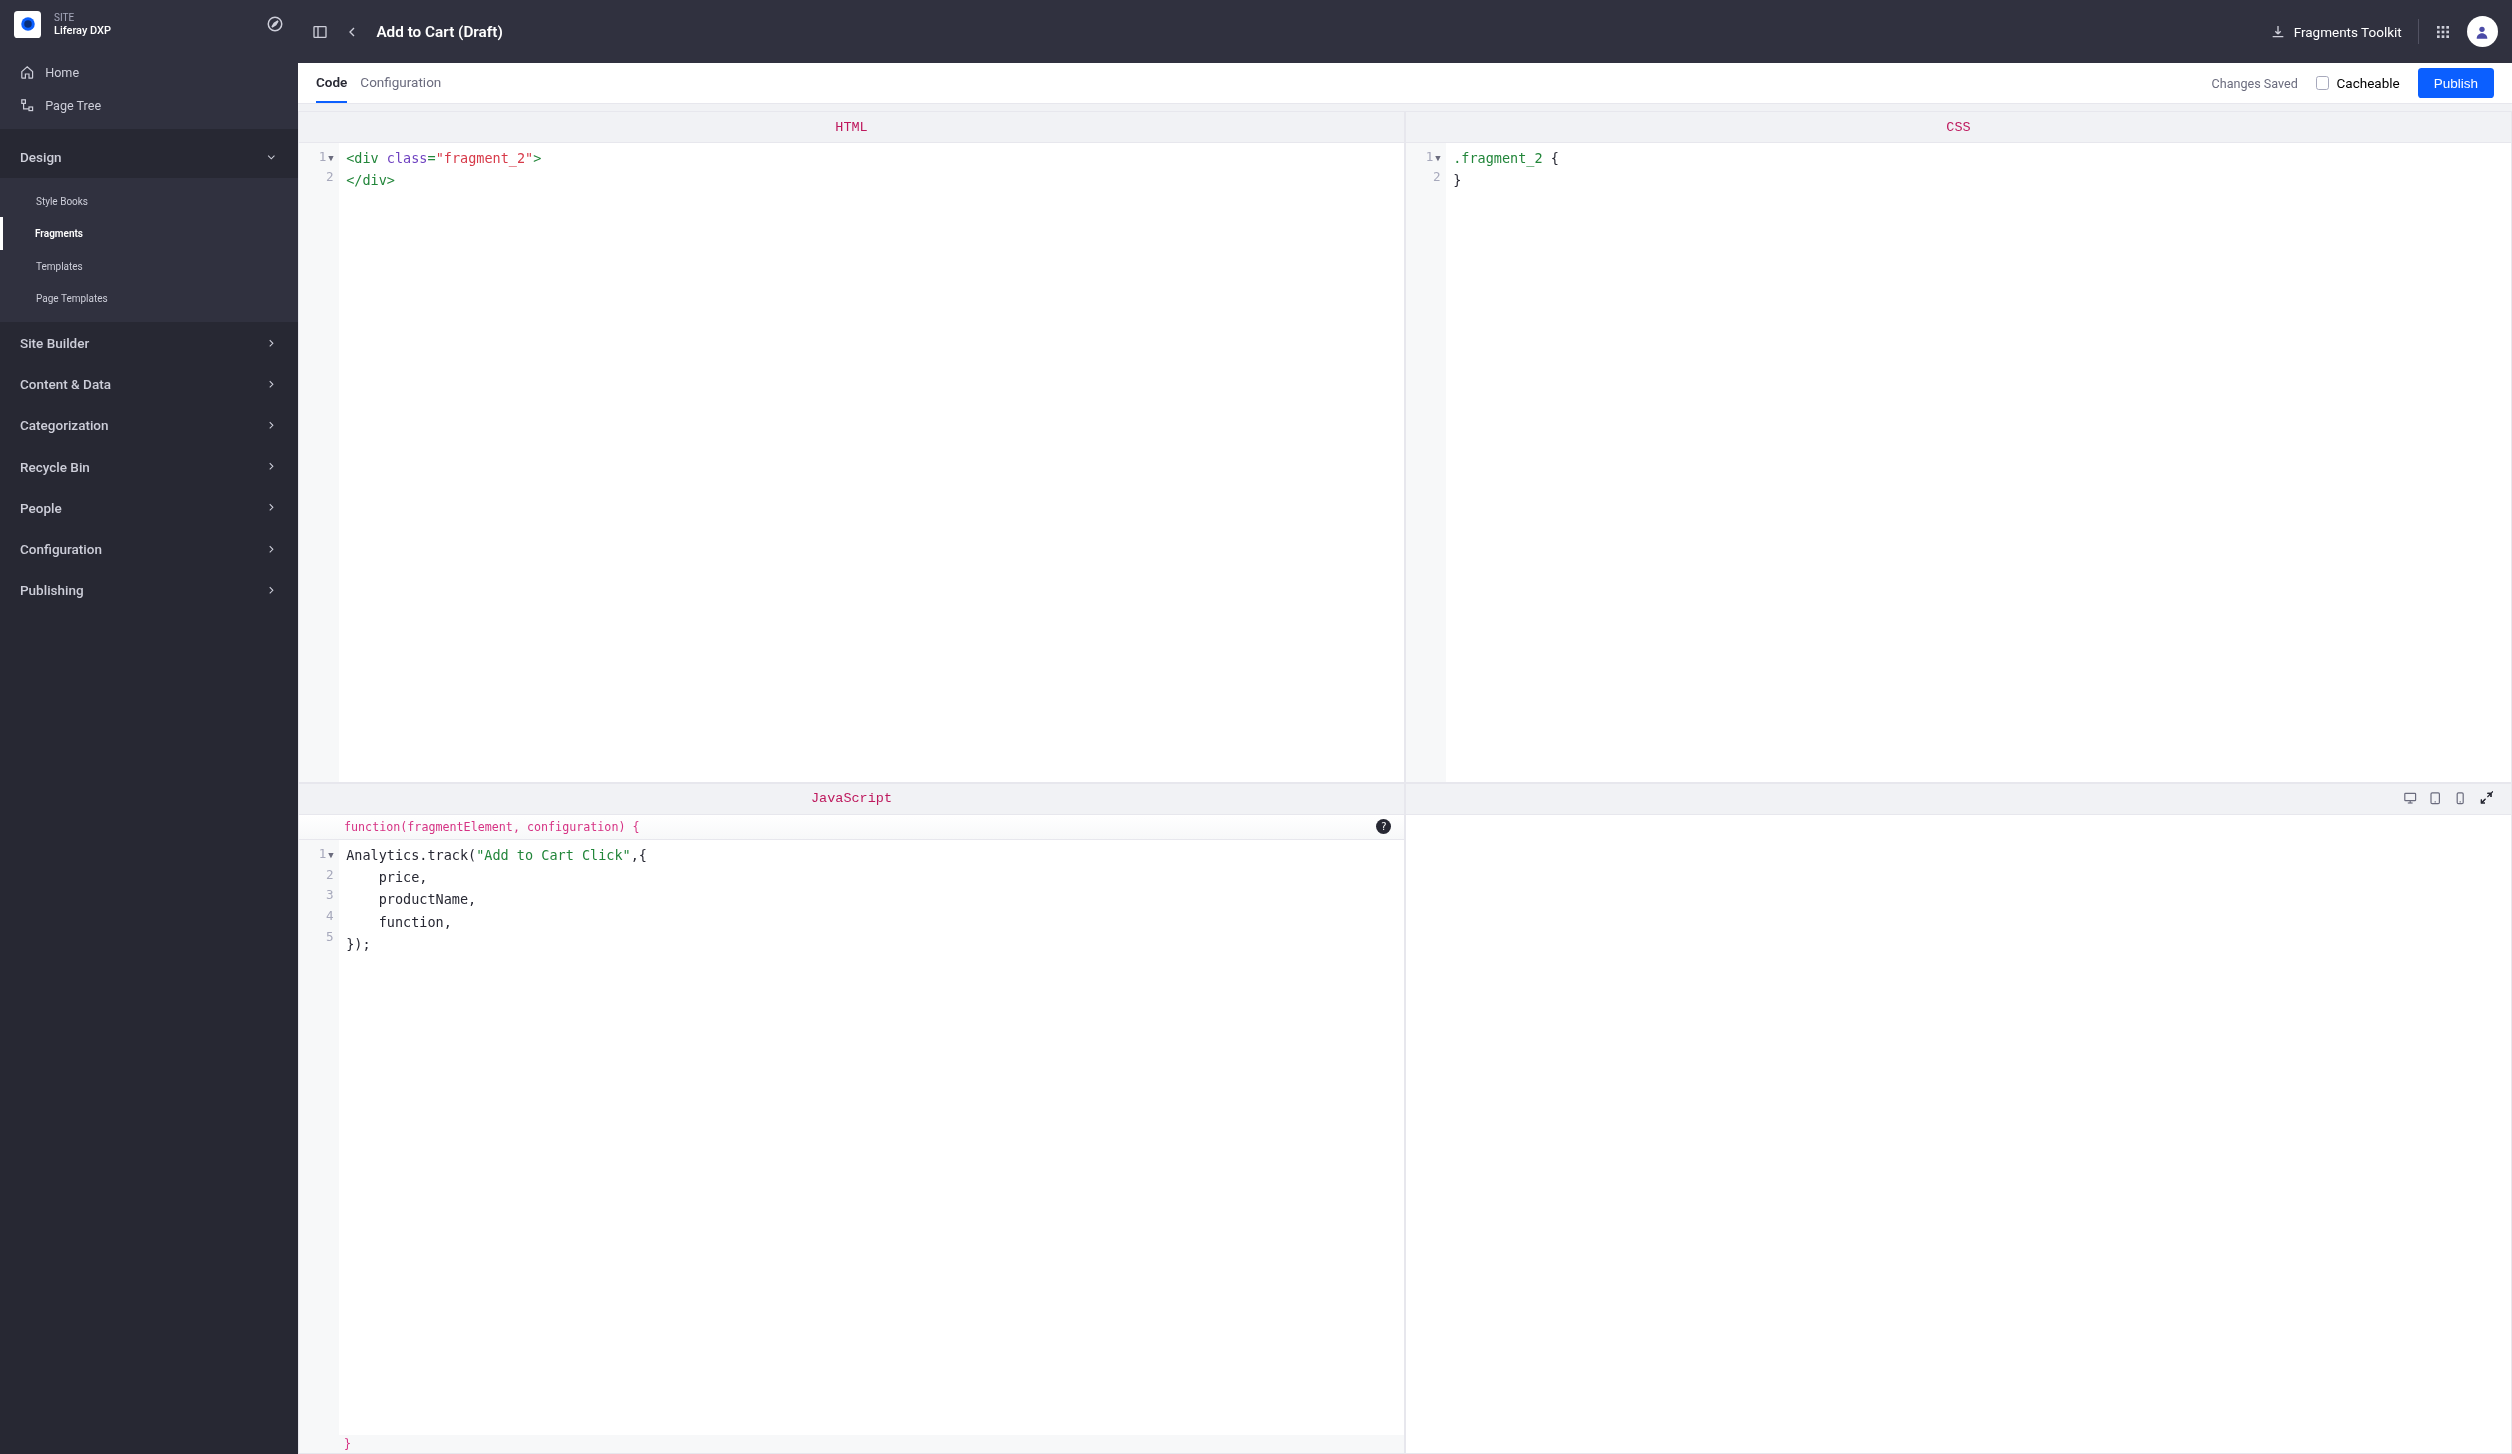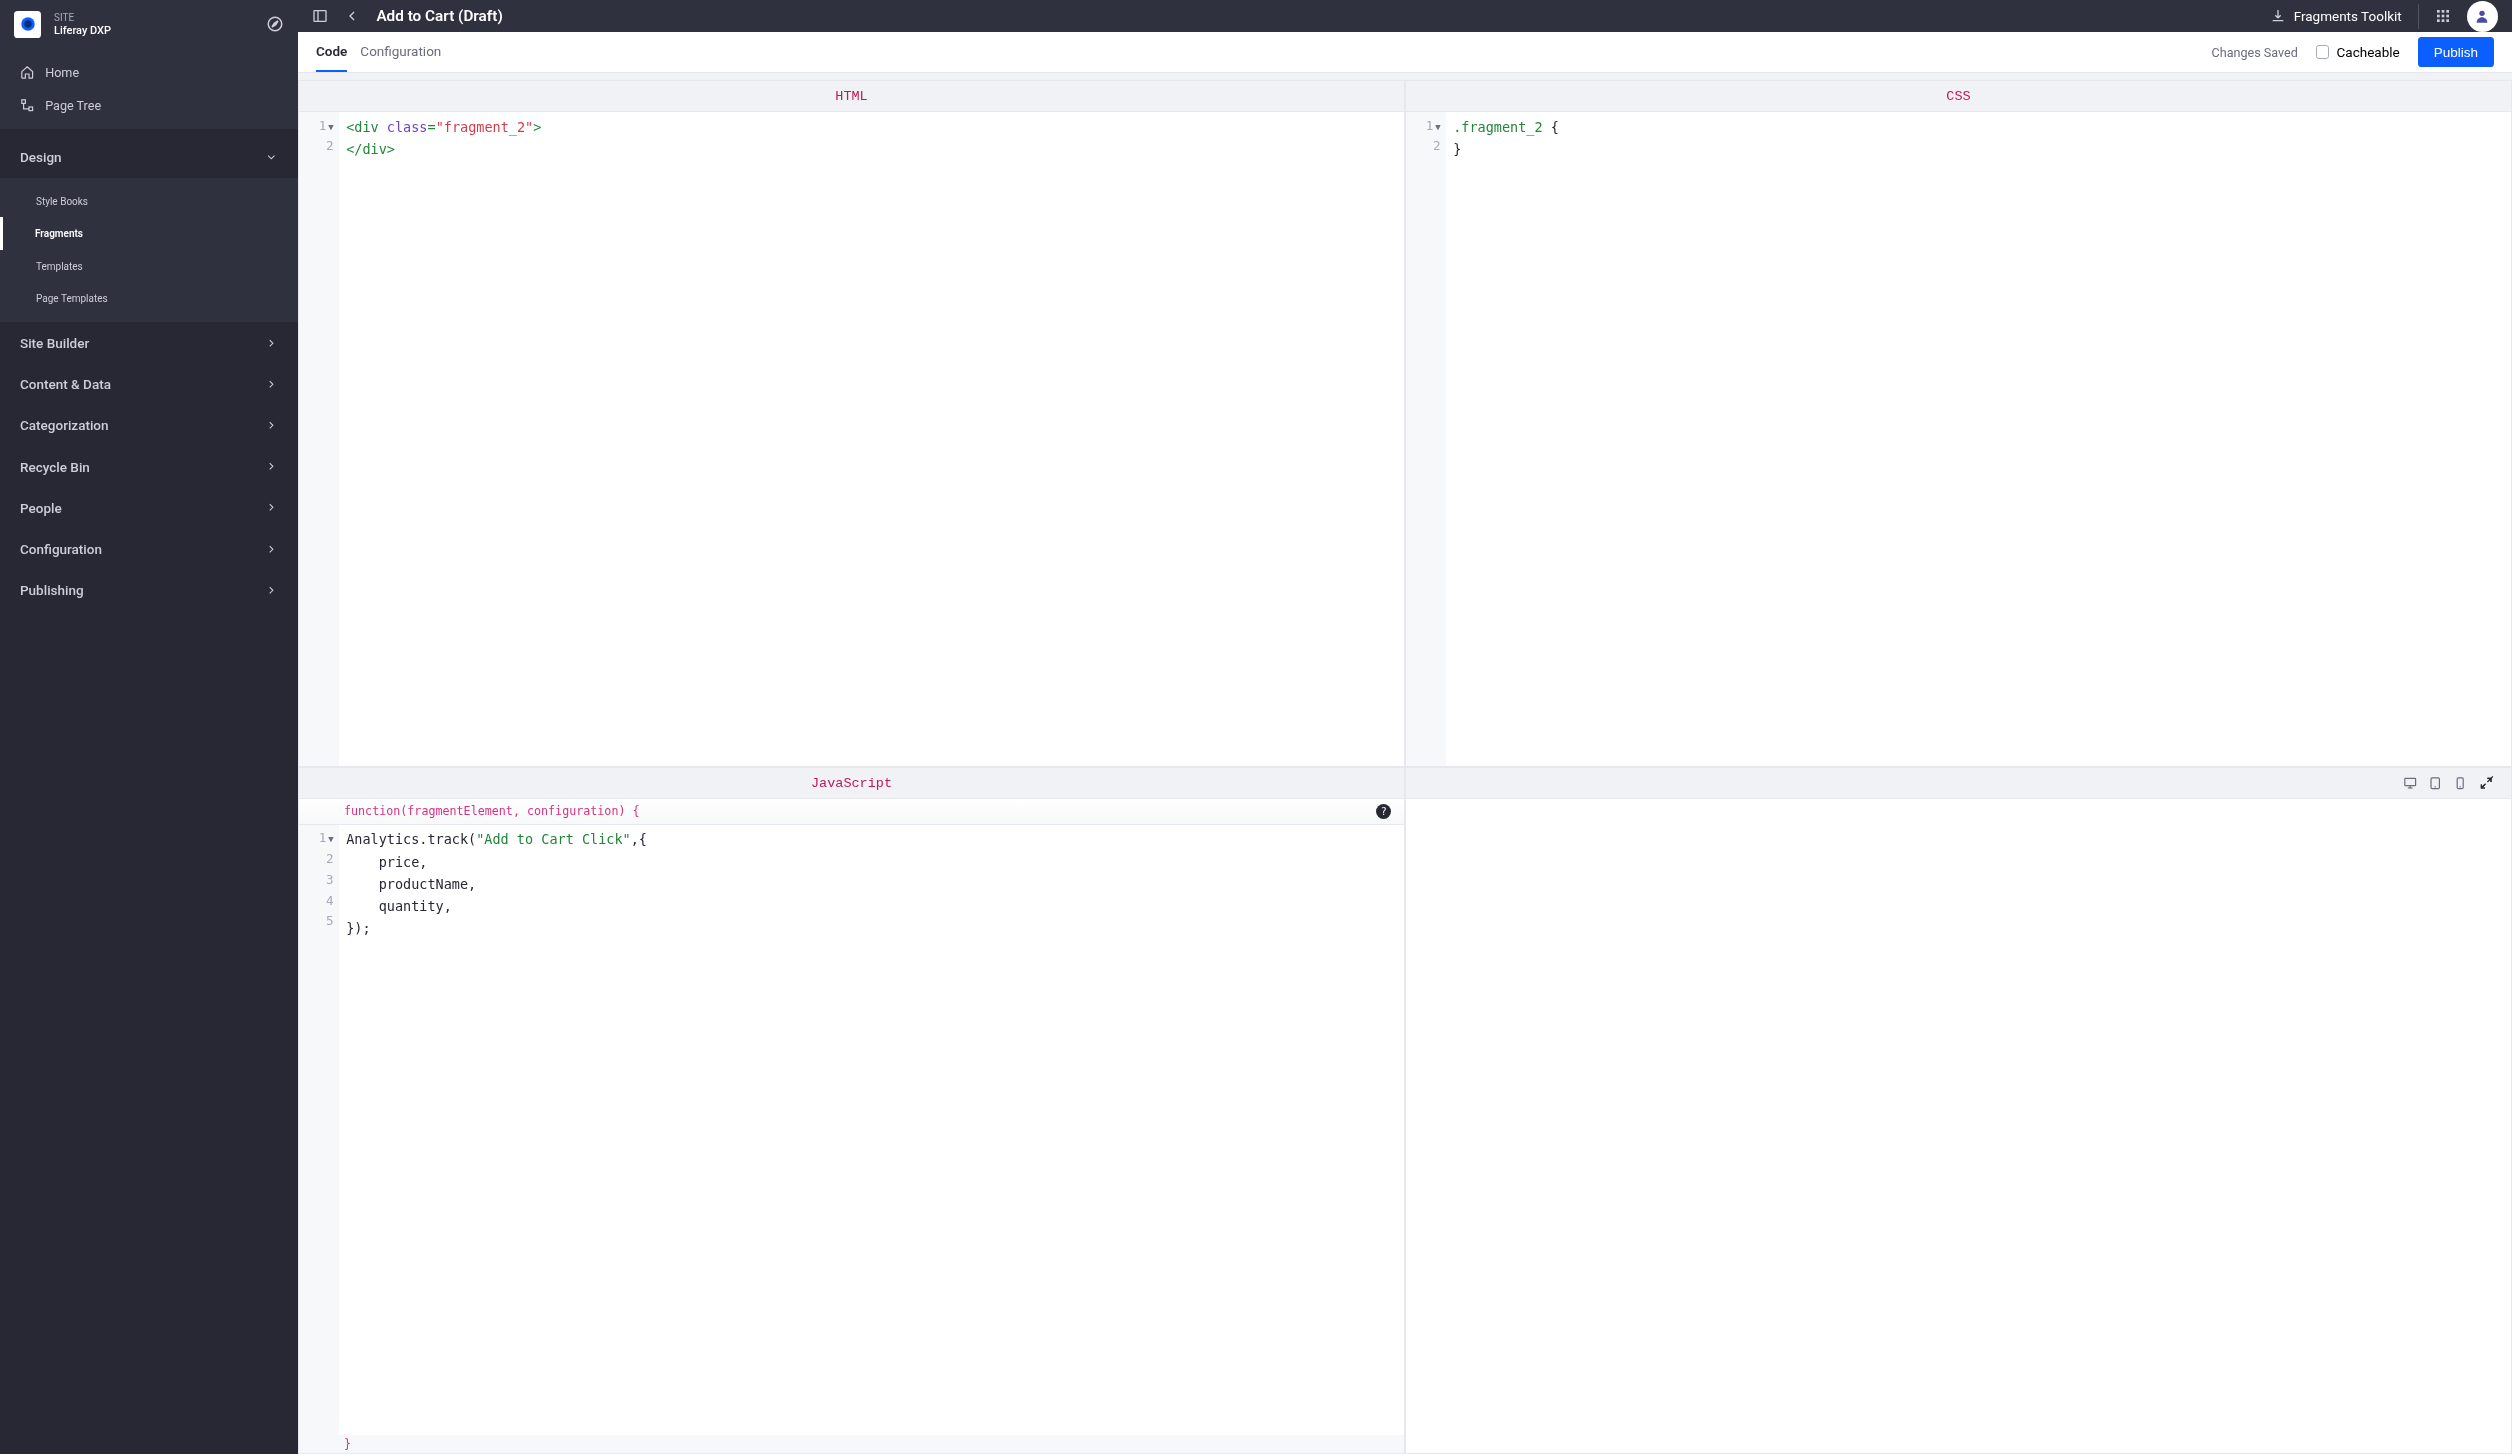--- a/index.html
+++ b/index.html
@@ -119,21 +119,21 @@
       padding-left: 32px;
     }
     
     .main {
       flex: 1;
       display: flex;
       flex-direction: column;
       min-width: 0;
     }
     .topbar {
-      height: 32px;
+      height: 63px;
       background: #30313f;
       display: flex;
       align-items: center;
       padding: 0 14.4px;
       gap: 14.4px;
       color: #fff;
     }
     .topbar-left {
       display: flex;
       align-items: center;
@@ -553,21 +553,21 @@
         <div class="gutter">
           <span class="ln"><span>1</span><span class="fold">▼</span></span>
           <span class="ln">2</span>
           <span class="ln">3</span>
           <span class="ln">4</span>
           <span class="ln">5</span>
         </div>
         <div class="code"><span class="js-txt">Analytics.track(</span><span class="js-str">"Add to Cart Click"</span><span class="js-txt">,{</span>
 <span class="js-txt">    price,</span>
 <span class="js-txt">    productName,</span>
-<span class="js-txt">    quantity,</span>
+<span class="js-txt">    function,</span>
 <span class="js-txt">});</span></div>
       </div>
       <div class="js-footer">}</div>
     </div>
 
     <div class="editor-pane preview-pane">
       <div class="pane-header right-icons">
         <svg class="device-icon" viewBox="0 0 24 24" fill="none" stroke="currentColor" stroke-width="2">
             <rect x="3" y="4" width="18" height="12" rx="1"></rect>
             <line x1="8" y1="20" x2="16" y2="20"></line>

